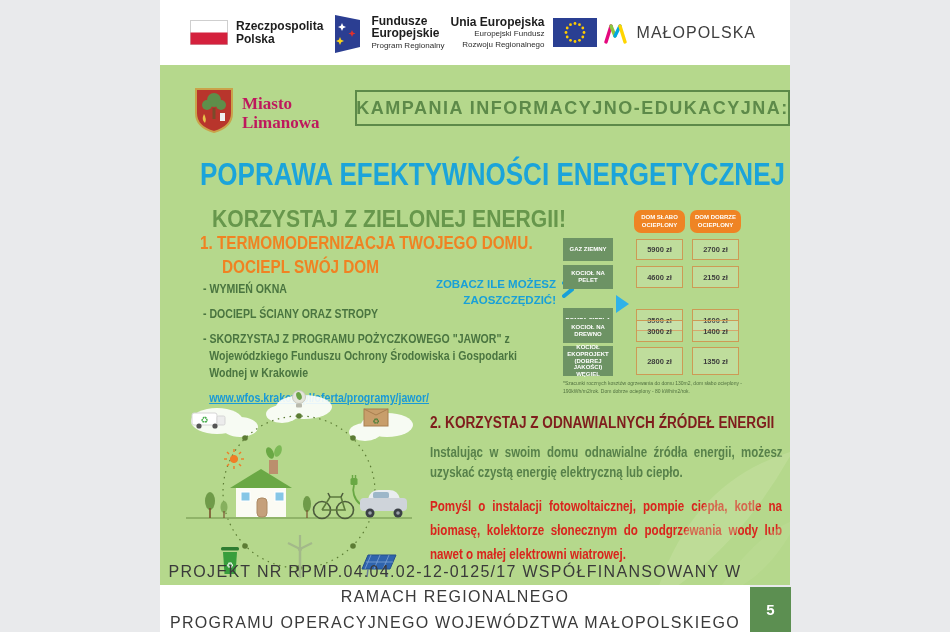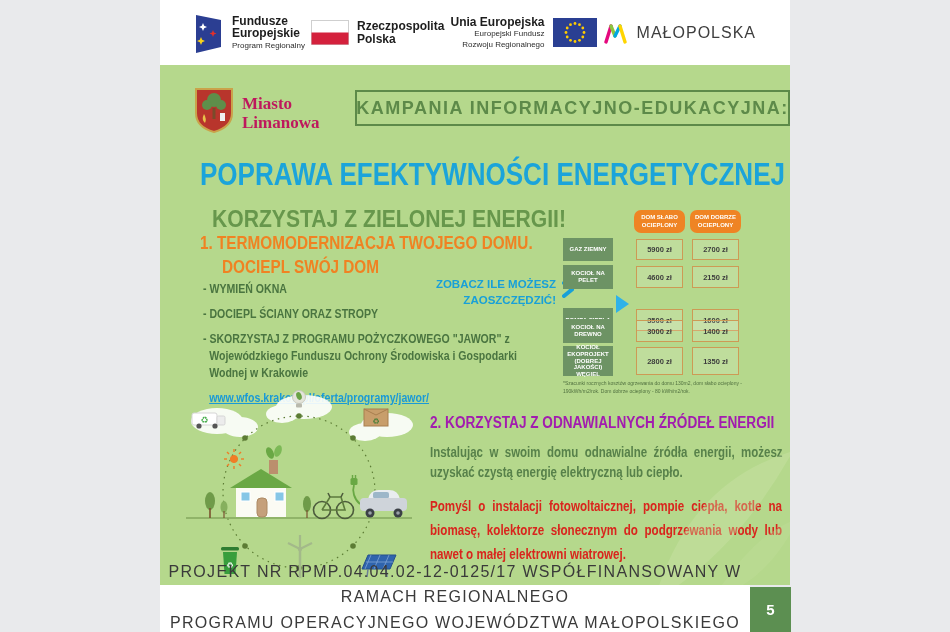--- a/index.html
+++ b/index.html
@@ -46,21 +46,21 @@
   .t-row .lbl{position:absolute;left:0;top:0;width:50px;height:100%;background:#6d9364;color:#fff;
         font-size:6px;font-weight:bold;display:flex;align-items:center;justify-content:center;
         text-align:center;line-height:1.15;padding:1px 2px;box-sizing:border-box;}
   .t-row .val{position:absolute;top:1px;bottom:1px;width:47px;border:1px solid #cd9a55;
         background:rgba(255,255,255,.14);color:#3d3d3d;font-size:7.5px;font-weight:bold;
         display:flex;align-items:center;justify-content:center;box-sizing:border-box;}
   .t-row .v1{left:73px;} .t-row .v2{left:129px;}
   .tbl-arrow{position:absolute;left:52px;top:86px;}
   .footnote{position:absolute;left:0;top:172px;width:192px;font-size:5px;line-height:1.5;color:#50703f;}
   
-  .s2-head{position:absolute;left:270px;top:349px;font-size:16px;font-weight:bold;color:#a21caf;}
+  .s2-head{position:absolute;left:270px;top:349px;font-size:16px;font-weight:bold;color:#7f1d1d;}
   .s2-para{position:absolute;left:270px;top:378px;width:430px;transform:scaleX(.82);transform-origin:0 0;
         color:#57814a;font-weight:bold;font-size:14px;line-height:1.4;text-align:justify;}
   .s2-red{position:absolute;left:270px;top:430px;width:440px;transform:scaleX(.8);transform-origin:0 0;
         color:#d9251d;font-weight:bold;font-size:14.5px;line-height:1.65;text-align:justify;}
   
   .eco{position:absolute;left:12px;top:322px;}
   .leaf-wm{position:absolute;right:-8px;bottom:-6px;opacity:.35;}
   
   .footer-band{position:absolute;left:160px;top:585px;width:590px;height:50px;background:#fff;
         display:flex;flex-direction:column;align-items:center;justify-content:center;
@@ -68,41 +68,41 @@
   .page-number{position:absolute;left:750px;top:587px;width:41px;height:45px;background:#5c8f51;
         color:#fff;font-weight:bold;font-size:15px;display:flex;align-items:center;justify-content:center;}
 </style>
 </head>
 <body>
 
 <div class="page">
 
   <div class="top-banner">
     <div class="logo">
+      <svg width="38" height="25" viewBox="0 0 38 25">
+        <rect x="0.5" y="0.5" width="37" height="24" fill="#fff" stroke="#cfcfcf"></rect>
+        <rect x="0.5" y="12.5" width="37" height="12" fill="#d4213d"></rect>
+      </svg>
+      <div class="txt">
+        <div class="big">Rzeczpospolita</div>
+        <div class="big">Polska</div>
+      </div>
+    </div>
+
+    <div class="logo">
       <svg width="34" height="44" viewBox="0 0 34 44">
         <path d="M6 4 L31 9 V36 L6 42 Z" fill="#2b3e92"></path>
         <polygon points="13,12 14.2,14.8 17,16 14.2,17.2 13,20 11.8,17.2 9,16 11.8,14.8" fill="#fff"></polygon>
         <polygon points="11,26 12.2,28.8 15,30 12.2,31.2 11,34 9.8,31.2 7,30 9.8,28.8" fill="#f9d21a"></polygon>
         <polygon points="23,19 24,21.4 26.5,22.5 24,23.6 23,26 22,23.6 19.5,22.5 22,21.4" fill="#e3302a"></polygon>
       </svg>
       <div class="txt">
         <div class="big">Fundusze</div>
         <div class="big">Europejskie</div>
         <div class="small">Program Regionalny</div>
-      </div>
-    </div>
-
-    <div class="logo">
-      <svg width="38" height="25" viewBox="0 0 38 25">
-        <rect x="0.5" y="0.5" width="37" height="24" fill="#fff" stroke="#cfcfcf"></rect>
-        <rect x="0.5" y="12.5" width="37" height="12" fill="#d4213d"></rect>
-      </svg>
-      <div class="txt">
-        <div class="big">Rzeczpospolita</div>
-        <div class="big">Polska</div>
       </div>
     </div>
 
     <div class="logo logo-eu">
       <div class="txt">
         <div class="big">Unia Europejska</div>
         <div class="small">Europejski Fundusz</div>
         <div class="small">Rozwoju Regionalnego</div>
       </div>
       <svg width="44" height="29" viewBox="0 0 44 29">

